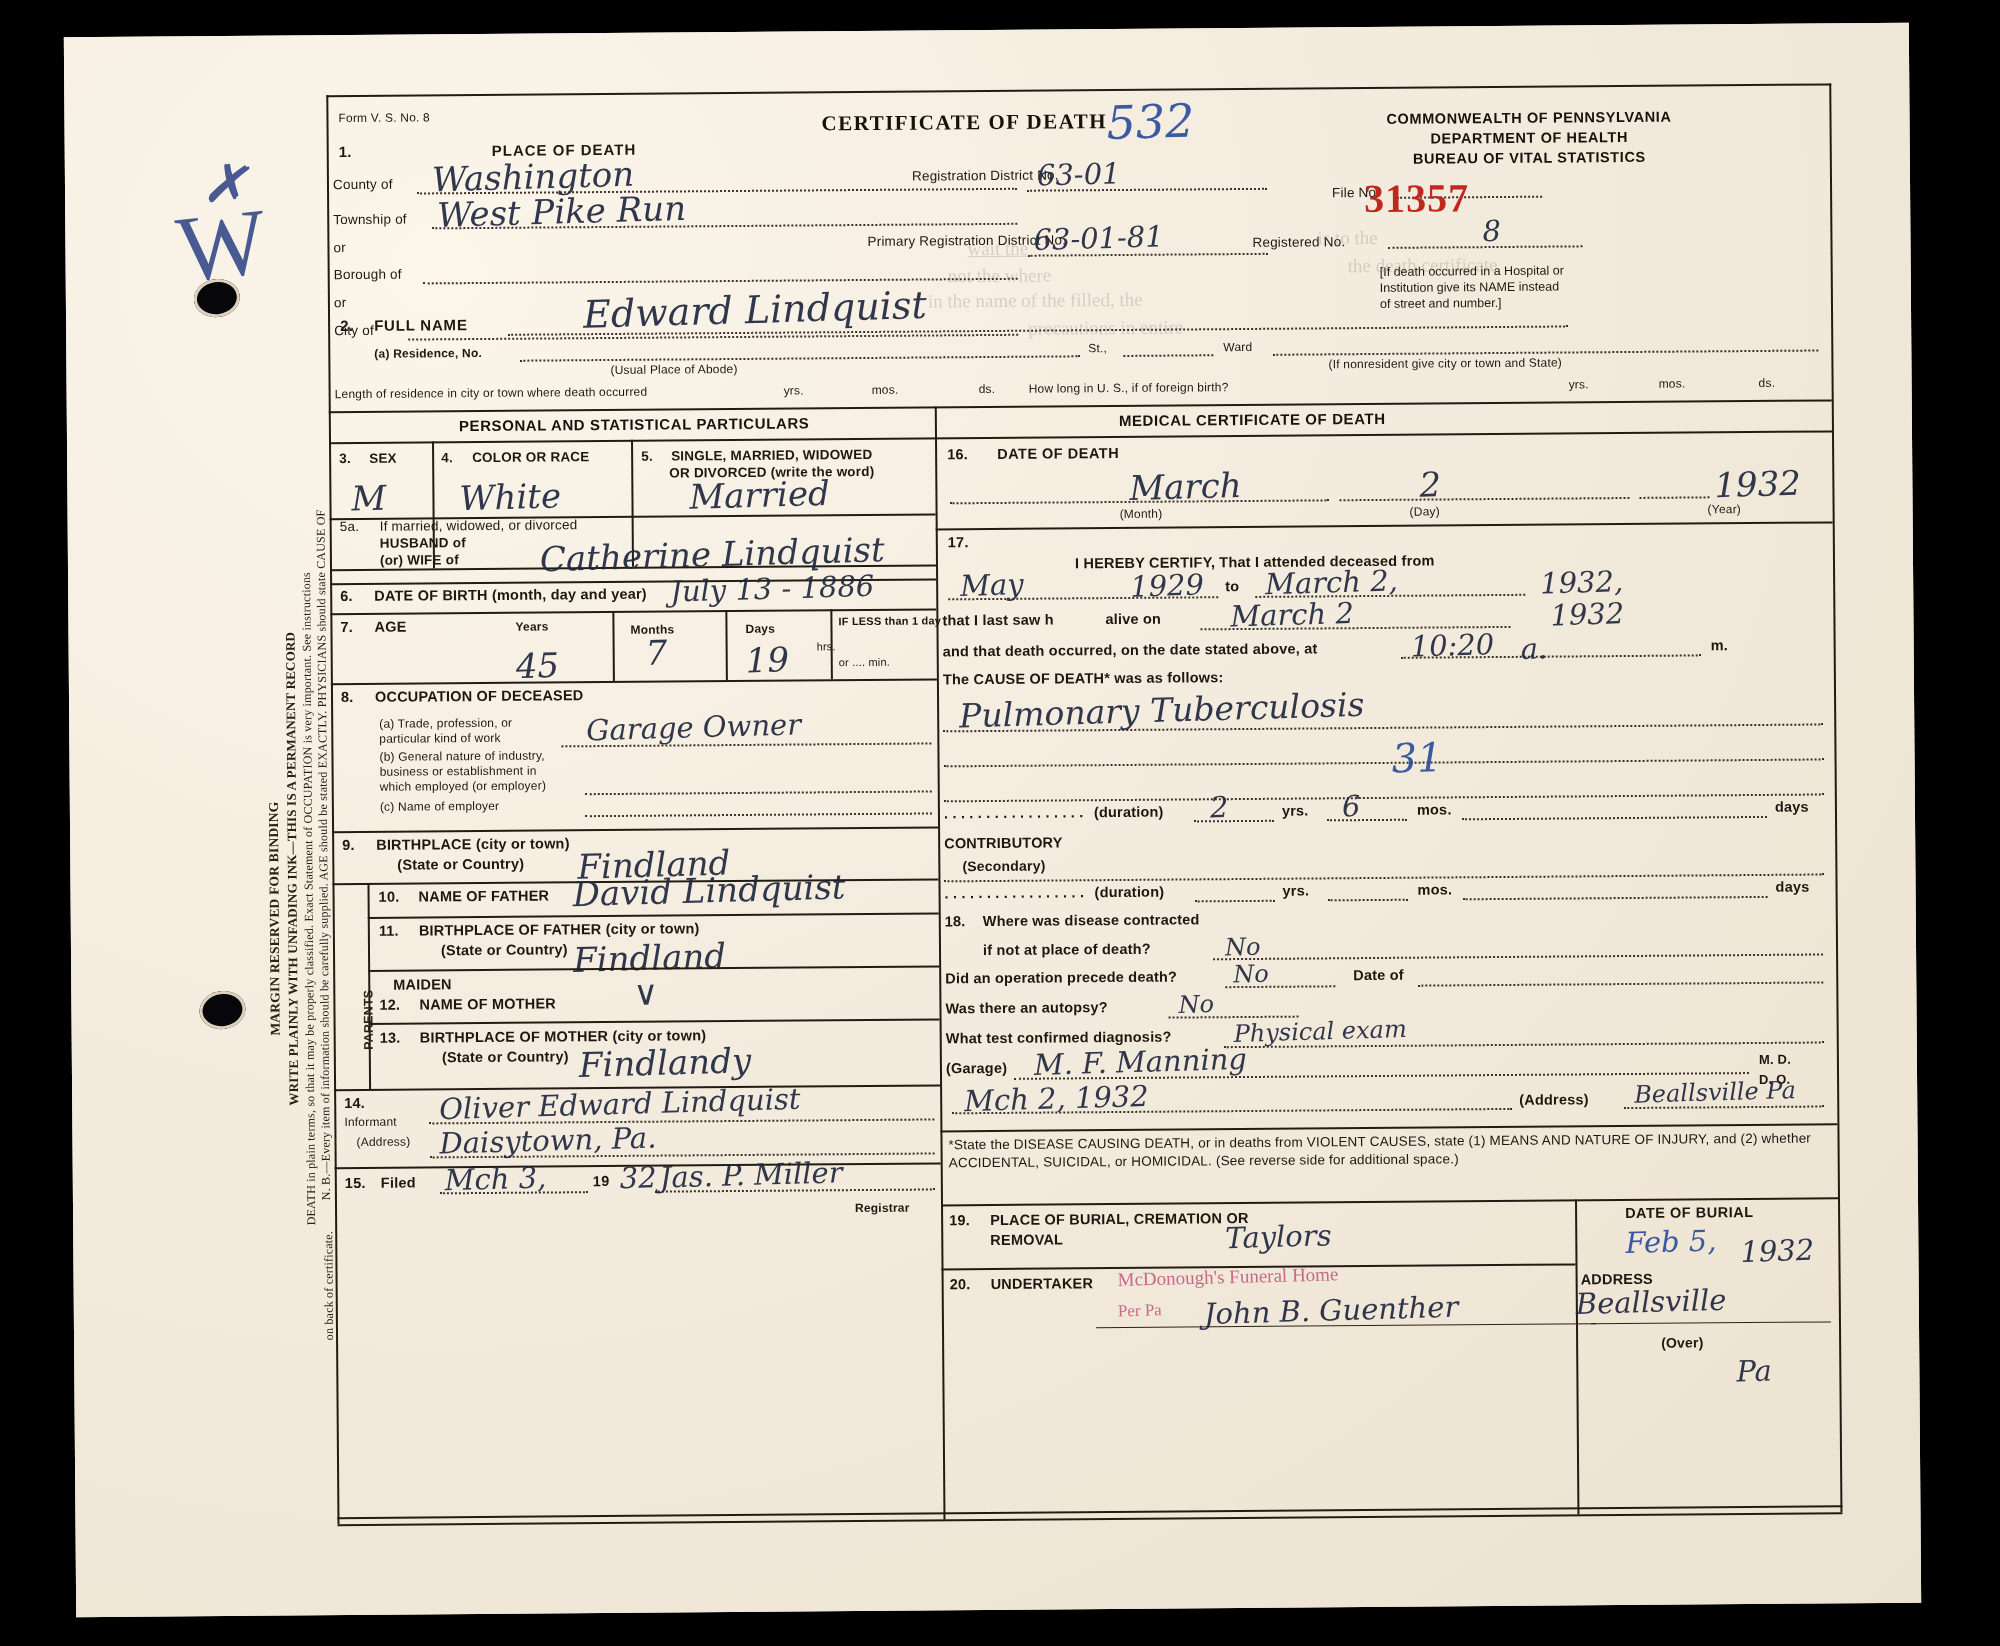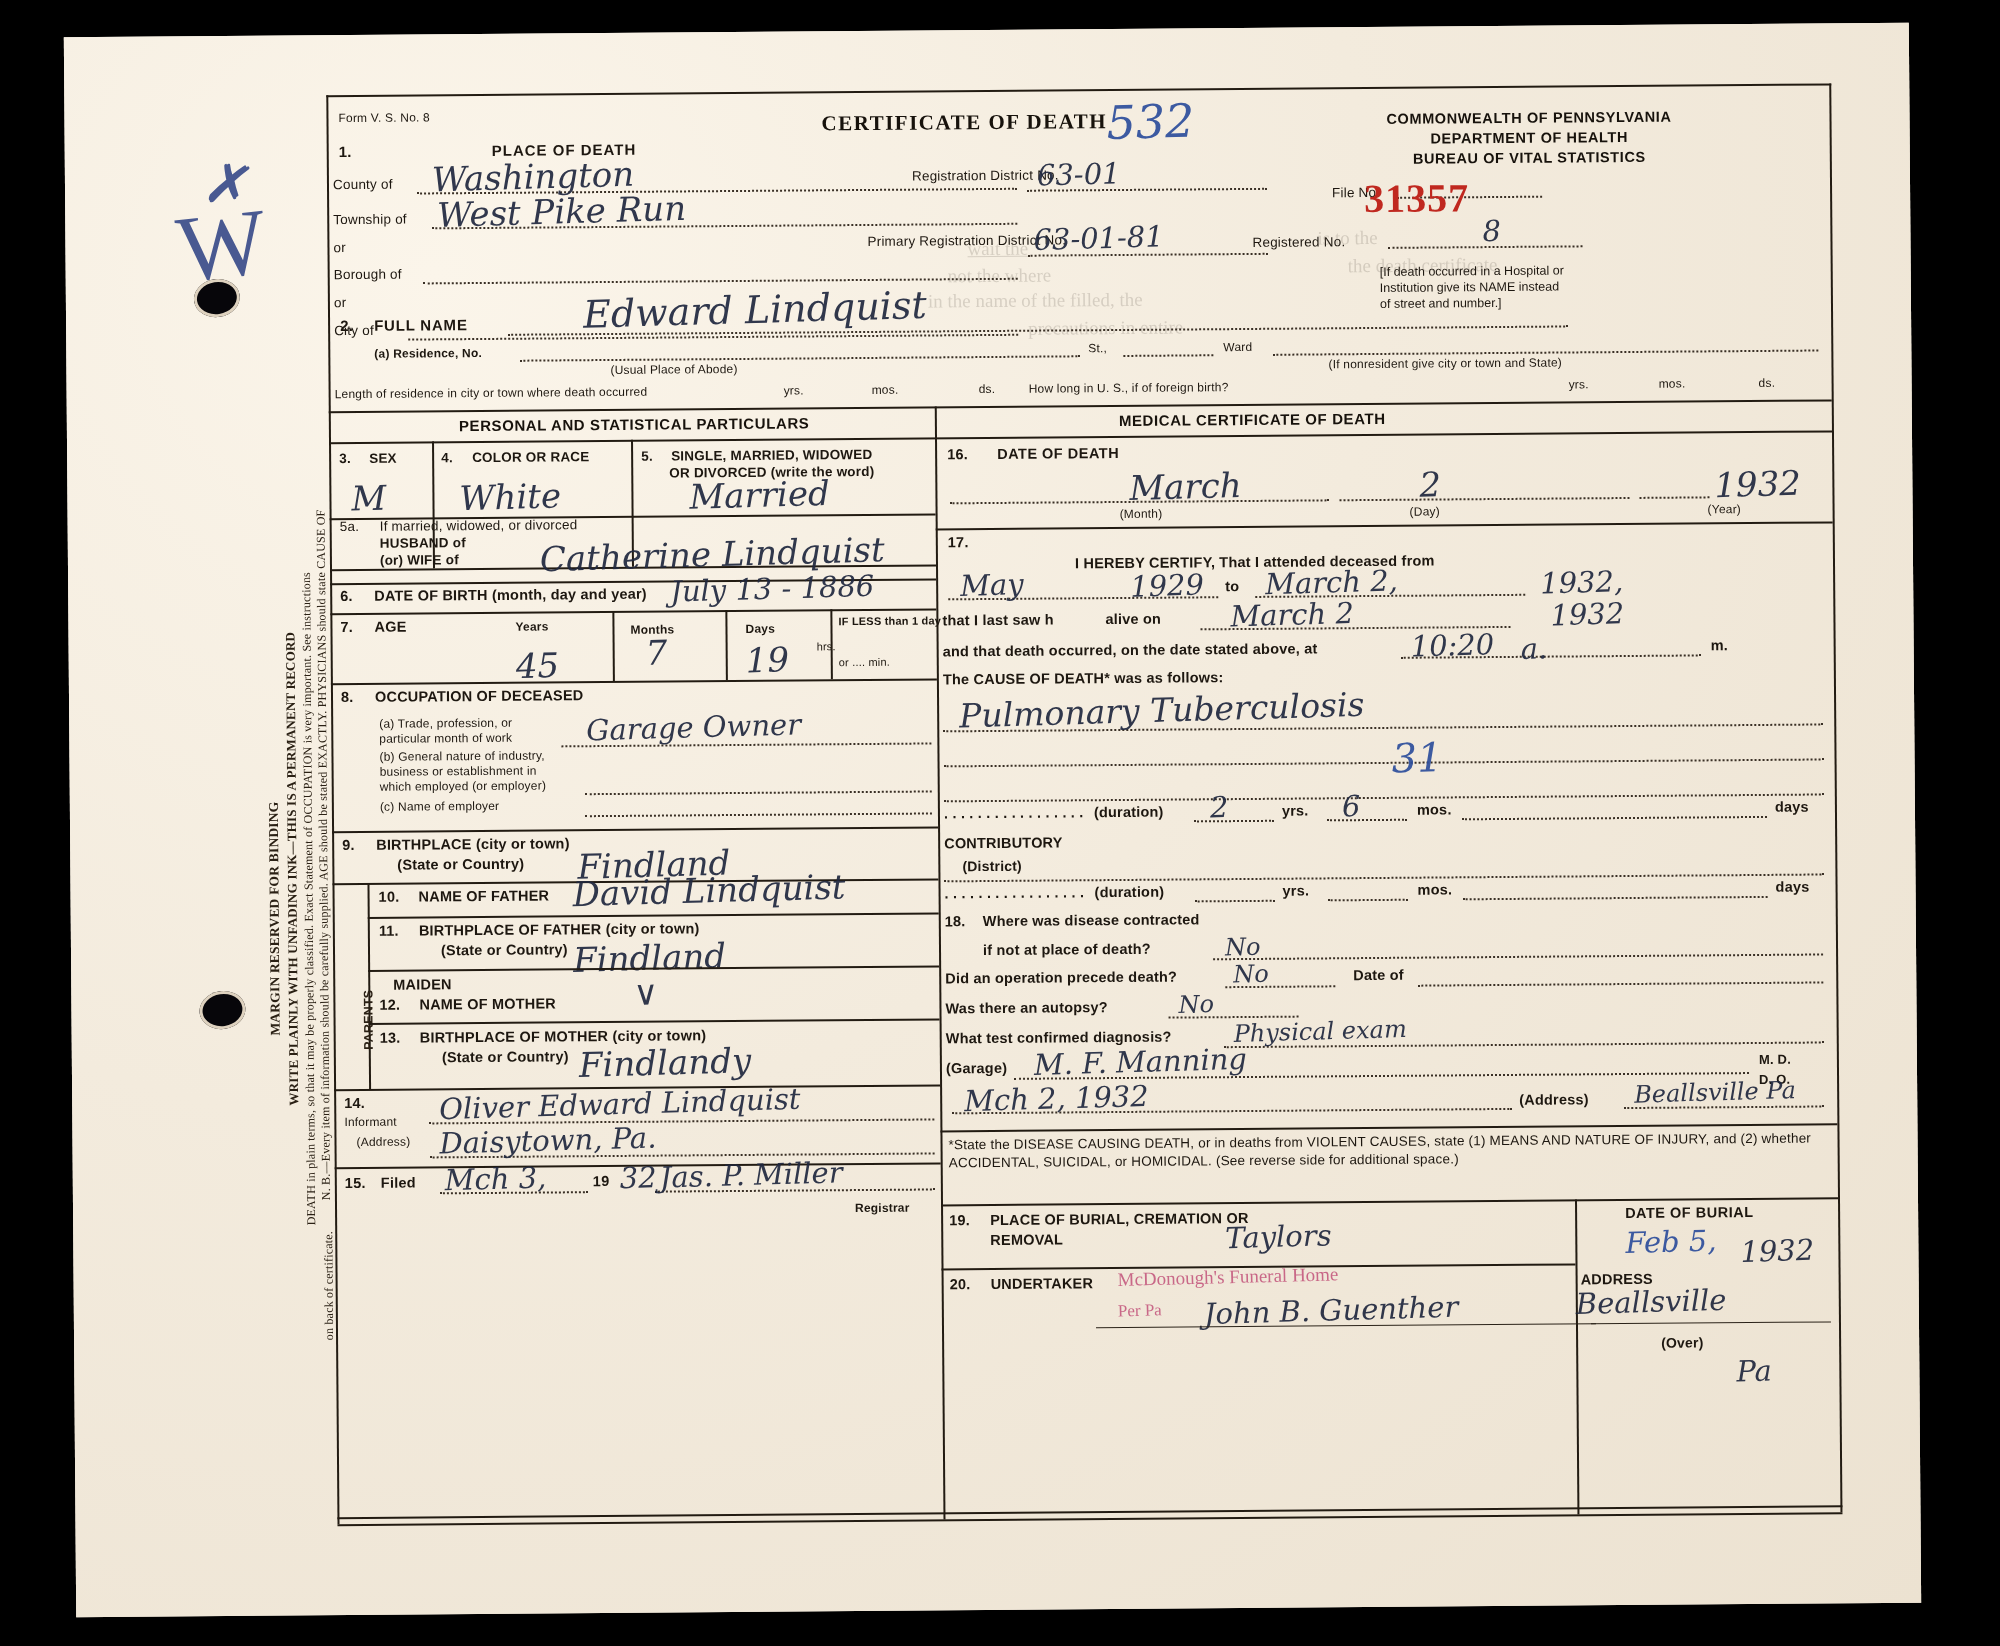--- a/index.html
+++ b/index.html
@@ -321,21 +321,21 @@
     <div class="rule v" style="left:395px; top:518px; height:70px;"></div>
     <div class="rule v" style="left:500px; top:518px; height:70px;"></div>
     <div class="hw big" style="left:185px; top:552px;">45</div>
     <div class="hw big" style="left:315px; top:540px;">7</div>
     <div class="hw big" style="left:415px; top:548px;">19</div>
     <div class="rule h" style="left:0; top:588px; width:606px;"></div>
 
     <div class="lbl b" style="left:10px; top:594px; font-size:14.5px;">8.</div>
     <div class="lbl b" style="left:44px; top:594px; font-size:14.5px;">OCCUPATION OF DECEASED</div>
     <div class="lbl s" style="left:48px; top:622px;">(a) Trade, profession, or</div>
-    <div class="lbl s" style="left:48px; top:637px;">particular month of work</div>
+    <div class="lbl s" style="left:48px; top:637px;">particular kind of work</div>
     <div class="dots" style="left:230px; top:652px; width:370px;"></div>
     <div class="hw med" style="left:255px; top:618px;">Garage Owner</div>
     <div class="lbl s" style="left:48px; top:655px;">(b) General nature of industry,</div>
     <div class="lbl s" style="left:48px; top:670px;">business or establishment in</div>
     <div class="lbl s" style="left:48px; top:685px;">which employed (or employer)</div>
     <div class="dots" style="left:253px; top:700px; width:347px;"></div>
     <div class="lbl s" style="left:48px; top:705px;">(c) Name of employer</div>
     <div class="dots" style="left:253px; top:722px; width:347px;"></div>
     <div class="rule h" style="left:0; top:736px; width:606px;"></div>
 
@@ -439,21 +439,21 @@
     <div class="dots" style="left:862px; top:732px; width:80px;"></div>
     <div class="hw med" style="left:878px; top:702px;">2</div>
     <div class="lbl b" style="left:950px; top:715px; font-size:14.5px;">yrs.</div>
     <div class="dots" style="left:995px; top:732px; width:80px;"></div>
     <div class="hw med" style="left:1010px; top:702px;">6</div>
     <div class="lbl b" style="left:1085px; top:715px; font-size:14.5px;">mos.</div>
     <div class="dots" style="left:1130px; top:732px; width:305px;"></div>
     <div class="lbl b" style="left:1443px; top:715px; font-size:14.5px;">days</div>
 
     <div class="lbl b" style="left:612px; top:745px; font-size:14.5px;">CONTRIBUTORY</div>
-    <div class="lbl b" style="left:630px; top:768px; font-size:14px;">(District)</div>
+    <div class="lbl b" style="left:630px; top:768px; font-size:14px;">(Secondary)</div>
     <div class="dots" style="left:612px; top:790px; width:880px;"></div>
 
     <div class="lbl b" style="left:612px; top:795px; font-size:14.5px;">. . . . . . . . . . . . . . . . .</div>
     <div class="lbl b" style="left:762px; top:795px; font-size:14.5px;">(duration)</div>
     <div class="dots" style="left:862px; top:812px; width:80px;"></div>
     <div class="lbl b" style="left:950px; top:795px; font-size:14.5px;">yrs.</div>
     <div class="dots" style="left:995px; top:812px; width:80px;"></div>
     <div class="lbl b" style="left:1085px; top:795px; font-size:14.5px;">mos.</div>
     <div class="dots" style="left:1130px; top:812px; width:305px;"></div>
     <div class="lbl b" style="left:1443px; top:795px; font-size:14.5px;">days</div>

